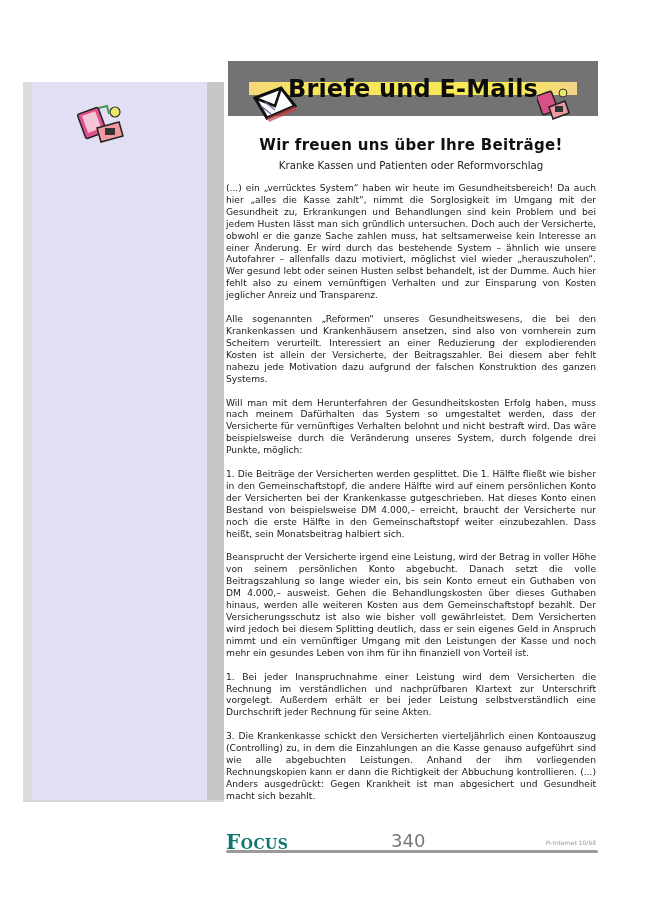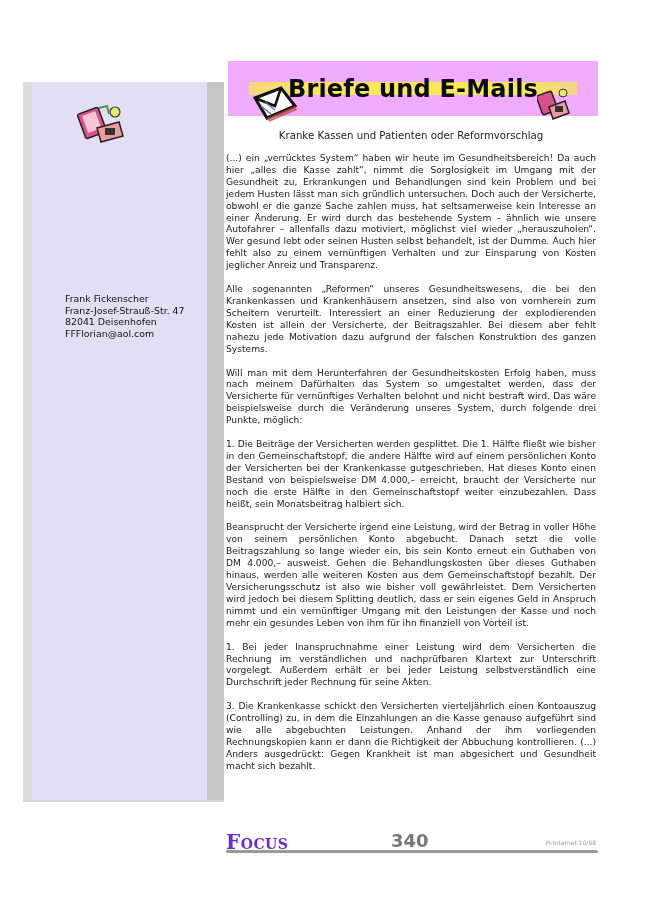--- a/index.html
+++ b/index.html
@@ -6,58 +6,52 @@
   body { width:652px; height:907px; background:#ffffff; position:relative; overflow:hidden;
          font-family:"DejaVu Sans", sans-serif; color:#1a1a1a; }
   .sidebar { position:absolute; left:23px; top:82px; width:184px; height:718px;
              background:#e2dff4; border-left:9px solid #dcdcdc; box-sizing:border-box; }
   .sidebar-shadow { position:absolute; left:207px; top:82px; width:17px; height:718px; background:#c6c6c6; }
   .sidebar-bottom { position:absolute; left:23px; top:800px; width:201px; height:2px; background:#d8d8d8; }
   .side-icon { position:absolute; left:45px; top:20px; width:50px; height:46px; }
   .contact { position:absolute; left:33px; top:211px; font-size:9.4px; line-height:11.5px; color:#111; }
   .contact div { white-space:nowrap; }
 
-  .banner { position:absolute; left:228px; top:61px; width:370px; height:55px; background:#f0abfc;
+  .banner { position:absolute; left:228px; top:61px; width:370px; height:55px; background:#737373;
             box-sizing:border-box; padding:21px; }
   .banner-inner { width:100%; height:100%; background:linear-gradient(90deg,#f7d77a,#f6e65c 20%,#f7ea55 80%,#f2d48a);
                   display:flex; align-items:center; justify-content:center; position:relative; }
   .banner-title { font-family:"DejaVu Sans", sans-serif; font-weight:bold; font-size:24px; color:#0c0c0c; letter-spacing:0.2px; }
   .banner-icon-left { position:absolute; left:2px; top:2px; width:48px; height:40px; }
   .banner-icon-right { position:absolute; right:6px; top:3px; width:34px; height:38px; }
 
   .content { position:absolute; left:226px; top:130px; width:370px; }
   .heading { font-weight:bold; font-size:15px; text-align:center; margin:6px 0 6px 0; color:#111; letter-spacing:0.3px; }
   .intro { font-size:7.6px; line-height:11px; margin:0 0 10px 0; color:#222; }
   .subhead { font-size:10.2px; text-align:center; margin:0 0 2px 0; color:#222; }
   .para { font-size:9.15px; line-height:11.9px; text-align:justify; margin:12px 0 4px 0; hyphens:manual; color:#1a1a1a; }
 
   .footer { position:absolute; left:226px; top:830px; width:372px; height:24px; }
-  .footer-logo { position:absolute; left:0; top:0; font-size:20px; color:#6d28d9; letter-spacing:0.5px; font-family:"DejaVu Serif", serif; font-variant:small-caps; font-weight:bold; }
-  .footer-page { position:absolute; left:165px; top:0; font-size:18px; font-weight:bold; color:#777; }
+  .footer-logo { position:absolute; left:0; top:0; font-size:20px; color:#0f766e; letter-spacing:0.5px; font-family:"DejaVu Serif", serif; font-variant:small-caps; font-weight:bold; }
+  .footer-page { position:absolute; left:165px; top:0; font-size:18px; font-weight:normal; color:#777; }
   .footer-right { position:absolute; right:2px; top:9px; font-size:6px; color:#999; }
   .footer-line { position:absolute; left:0; top:20px; width:372px; height:3px; background:#9a9a9a; border-radius:2px; }
 </style>
 </head>
 <body>
 
 <div class="sidebar">
   <svg class="side-icon" viewBox="0 0 50 46">
     <rect x="4" y="8" width="22" height="26" rx="2" transform="rotate(-20 15 21)" fill="#e0508a" stroke="#222" stroke-width="1.5"></rect>
     <rect x="8" y="11" width="14" height="18" transform="rotate(-20 15 21)" fill="#f7c6d6"></rect>
     <path d="M20 26 L42 20 L46 34 L24 40 Z" fill="#f09aa0" stroke="#222" stroke-width="1.5"></path>
     <rect x="28" y="26" width="10" height="7" fill="#333"></rect>
     <circle cx="38" cy="10" r="5" fill="#e8e86a" stroke="#333" stroke-width="1.2"></circle>
     <path d="M22 6 L30 4 L32 12" fill="none" stroke="#4a9a4a" stroke-width="2"></path>
   </svg>
-  <div class="contact">
-    <div>Frank Fickenscher</div>
-    <div>Franz-Josef-Strauß-Str. 47</div>
-    <div>82041 Deisenhofen</div>
-    <div>FFFlorian@aol.com</div>
-  </div>
 </div>
 <div class="sidebar-shadow"></div>
 <div class="sidebar-bottom"></div>
 
 <div class="banner">
   <div class="banner-inner">
     <svg class="banner-icon-left" viewBox="0 0 48 40">
       <path d="M4 14 L30 4 L44 22 L16 34 Z" fill="#ffffff" stroke="#111" stroke-width="3"></path>
       <path d="M4 14 L24 22 L30 4" fill="none" stroke="#111" stroke-width="2.5"></path>
       <path d="M10 22 L20 30 M14 18 L24 26" stroke="#6a6ab0" stroke-width="1.5"></path>
@@ -67,20 +61,21 @@
     <svg class="banner-icon-right" viewBox="0 0 34 38">
       <rect x="2" y="8" width="16" height="20" rx="2" transform="rotate(-20 10 18)" fill="#d85088" stroke="#222" stroke-width="1.5"></rect>
       <path d="M12 22 L28 16 L32 28 L16 34 Z" fill="#ee9aa0" stroke="#222" stroke-width="1.5"></path>
       <rect x="18" y="21" width="8" height="6" fill="#333"></rect>
       <circle cx="26" cy="8" r="4" fill="#e8e86a" stroke="#333" stroke-width="1"></circle>
     </svg>
   </div>
 </div>
 
 <div class="content">
+  <div class="heading">Wir freuen uns über Ihre Beiträge!</div>
   <div class="subhead">Kranke Kassen und Patienten oder Reformvorschlag</div>
   <p class="para">(...) ein „verrücktes System“ haben wir heute im Gesundheitsbereich! Da auch hier „alles die Kasse zahlt“, nimmt die Sorglosigkeit im Umgang mit der Gesundheit zu, Erkrankungen und Behandlungen sind kein Problem und bei jedem Husten lässt man sich gründlich untersuchen. Doch auch der Versicherte, obwohl er die ganze Sache zahlen muss, hat seltsamerweise kein Interesse an einer Änderung. Er wird durch das bestehende System – ähnlich wie unsere Autofahrer – allenfalls dazu motiviert, möglichst viel wieder „herauszuholen“. Wer gesund lebt oder seinen Husten selbst behandelt, ist der Dumme. Auch hier fehlt also zu einem vernünftigen Verhalten und zur Einsparung von Kosten jeglicher Anreiz und Transparenz.</p>
   <p class="para">Alle sogenannten „Reformen“ unseres Gesundheitswesens, die bei den Krankenkassen und Krankenhäusern ansetzen, sind also von vornherein zum Scheitern verurteilt. Interessiert an einer Reduzierung der explodierenden Kosten ist allein der Versicherte, der Beitragszahler. Bei diesem aber fehlt nahezu jede Motivation dazu aufgrund der falschen Konstruktion des ganzen Systems.</p>
   <p class="para">Will man mit dem Herunterfahren der Gesundheitskosten Erfolg haben, muss nach meinem Dafürhalten das System so umgestaltet werden, dass der Versicherte für vernünftiges Verhalten belohnt und nicht bestraft wird. Das wäre beispielsweise durch die Veränderung unseres System, durch folgende drei Punkte, möglich:</p>
   <p class="para">1. Die Beiträge der Versicherten werden gesplittet. Die 1. Hälfte fließt wie bisher in den Gemeinschaftstopf, die andere Hälfte wird auf einem persönlichen Konto der Versicherten bei der Krankenkasse gutgeschrieben. Hat dieses Konto einen Bestand von beispielsweise DM 4.000,– erreicht, braucht der Versicherte nur noch die erste Hälfte in den Gemeinschaftstopf weiter einzubezahlen. Dass heißt, sein Monatsbeitrag halbiert sich.</p>
   <p class="para">Beansprucht der Versicherte irgend eine Leistung, wird der Betrag in voller Höhe von seinem persönlichen Konto abgebucht. Danach setzt die volle Beitragszahlung so lange wieder ein, bis sein Konto erneut ein Guthaben von DM 4.000,– ausweist. Gehen die Behandlungskosten über dieses Guthaben hinaus, werden alle weiteren Kosten aus dem Gemeinschaftstopf bezahlt. Der Versicherungsschutz ist also wie bisher voll gewährleistet. Dem Versicherten wird jedoch bei diesem Splitting deutlich, dass er sein eigenes Geld in Anspruch nimmt und ein vernünftiger Umgang mit den Leistungen der Kasse und noch mehr ein gesundes Leben von ihm für ihn finanziell von Vorteil ist.</p>
   <p class="para">1. Bei jeder Inanspruchnahme einer Leistung wird dem Versicherten die Rechnung im verständlichen und nachprüfbaren Klartext zur Unterschrift vorgelegt. Außerdem erhält er  bei jeder Leistung selbstverständlich eine Durchschrift jeder Rechnung für seine Akten.</p>
   <p class="para">3. Die Krankenkasse schickt den Versicherten vierteljährlich einen Kontoauszug (Controlling) zu, in dem die Einzahlungen an die Kasse genauso aufgeführt sind wie alle abgebuchten Leistungen. Anhand der ihm vorliegenden Rechnungskopien kann er dann die Richtigkeit der Abbuchung kontrollieren. (...) Anders ausgedrückt: Gegen Krankheit ist man abgesichert und Gesundheit macht sich bezahlt.</p>
 </div>
 

